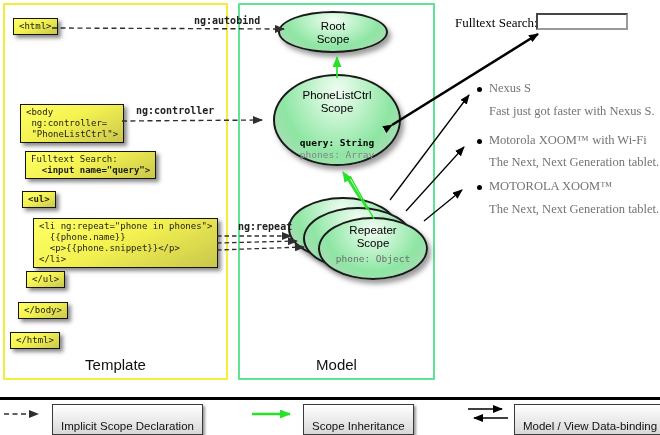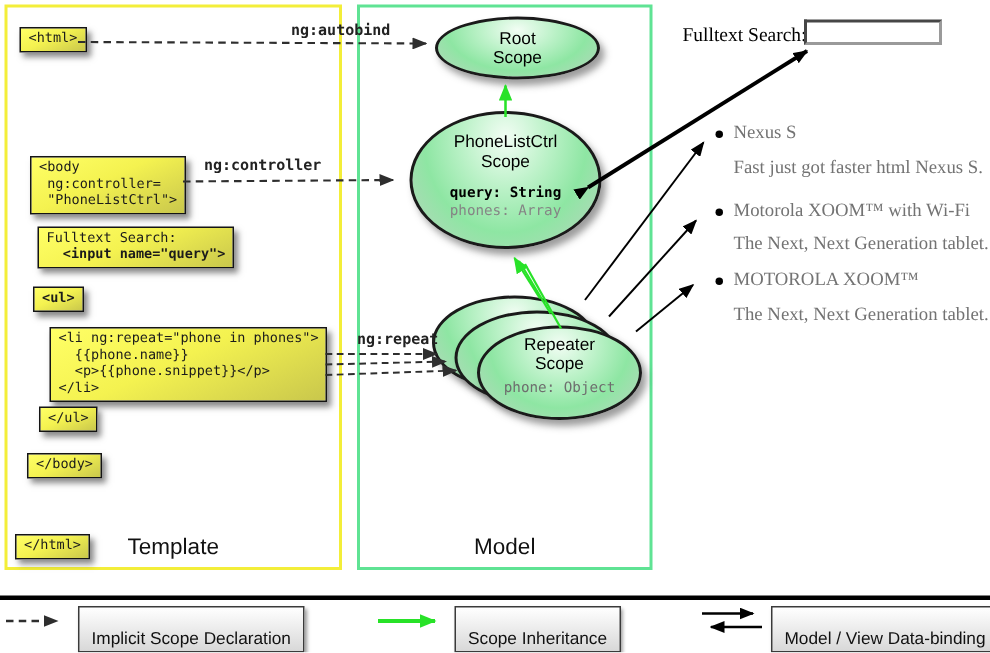--- a/index.html
+++ b/index.html
@@ -27,43 +27,43 @@
     padding:2px 5px; white-space:pre; z-index:2;
   }
   .codebox .bold { font-weight:bold; }
   #box-html-open  { left:13px; top:18px;  }
   #box-body-open  { left:20px; top:104px; }
   #box-fulltext   { left:25px; top:151px; }
   #box-ul-open    { left:22px; top:191px;font-weight:bold; }
   #box-li         { left:33px; top:218px; }
   #box-ul-close   { left:26px; top:271px; }
   #box-body-close { left:18px; top:302px; }
-  #box-html-close { left:10px; top:332px;margin-top:24px; }
+  #box-html-close { left:10px; top:332px; }
   
   .arrowlabel {
     position:absolute; font-family:"DejaVu Sans Mono", monospace;
     font-weight:bold; font-size:10px; color:#222; z-index:3; white-space:nowrap;
   }
   #lbl-autobind   { left:146px; top:15px;margin-left:48px;  }
   #lbl-controller { left:136px; top:105px; }
   #lbl-repeat     { left:238px; top:221px; }
   
   .ellipse {
     position:absolute; border:2px solid #1a1a1a; border-radius:50%;
     background:radial-gradient(ellipse at 50% 18%, #f2fdf4 0%, #bdf2c9 32%, #8ee6a3 62%, #bdd3c2 100%);
     box-shadow:3px 4px 5px rgba(60,60,60,.5);
     text-align:center; z-index:2; box-sizing:border-box;
   }
   .scope-title { font-size:11.5px; line-height:13px; color:#000; white-space:pre-line; }
   .prop { font-family:"DejaVu Sans Mono", monospace; font-size:9.5px; line-height:12px; white-space:pre; }
-  #root-scope      { left:290px; top:11px;  width:110px; height:42px; }
+  #root-scope      { left:278px; top:11px;  width:110px; height:42px; }
   #root-scope .scope-title { padding-top:7px; }
   #phonelist-scope { left:273px; top:74px;  width:128px; height:92px; }
   #phonelist-scope .scope-title { padding-top:13px; }
-  #phonelist-scope .props { margin-top:8px; }
+  #phonelist-scope .props { margin-top:22px; }
   .prop-query  { font-weight:bold; color:#000; }
   .prop-phones { color:#858585; }
   .rep { width:110px; height:63px; }
   #repeater-back  { left:288px; top:197px; }
   #repeater-mid   { left:303px; top:207px; }
   #repeater-front { left:318px; top:217px; }
   #repeater-front .scope-title { padding-top:5px; }
   .prop-phone { color:#6e6e6e; margin-top:3px; }
   
   .serif { font-family:"Liberation Serif", serif; }
@@ -146,21 +146,21 @@
     <div class="prop prop-phone">phone: Object</div>
   </div>
 
   <div class="serif" id="search-label">Fulltext Search:</div>
   <input id="search-input" value="" style="">
 
   <div class="bullet" id="bullet-1"></div>
   <div class="bullet" id="bullet-2"></div>
   <div class="bullet" id="bullet-3"></div>
   <div class="serif item-title" id="item-title-1">Nexus S</div>
-  <div class="serif item-desc" id="item-desc-1">Fast just got faster html Nexus S.</div>
+  <div class="serif item-desc" id="item-desc-1">Fast just got faster with Nexus S.</div>
   <div class="serif item-title" id="item-title-2">Motorola XOOM™ with Wi-Fi</div>
   <div class="serif item-desc" id="item-desc-2">The Next, Next Generation tablet.</div>
   <div class="serif item-title" id="item-title-3">MOTOROLA XOOM™</div>
   <div class="serif item-desc" id="item-desc-3">The Next, Next Generation tablet.</div>
 
   <div id="separator"></div>
   <div class="legendbox" id="legend-implicit">Implicit Scope Declaration</div>
   <div class="legendbox" id="legend-inheritance">Scope Inheritance</div>
   <div class="legendbox" id="legend-binding">Model / View Data-binding</div>
 

